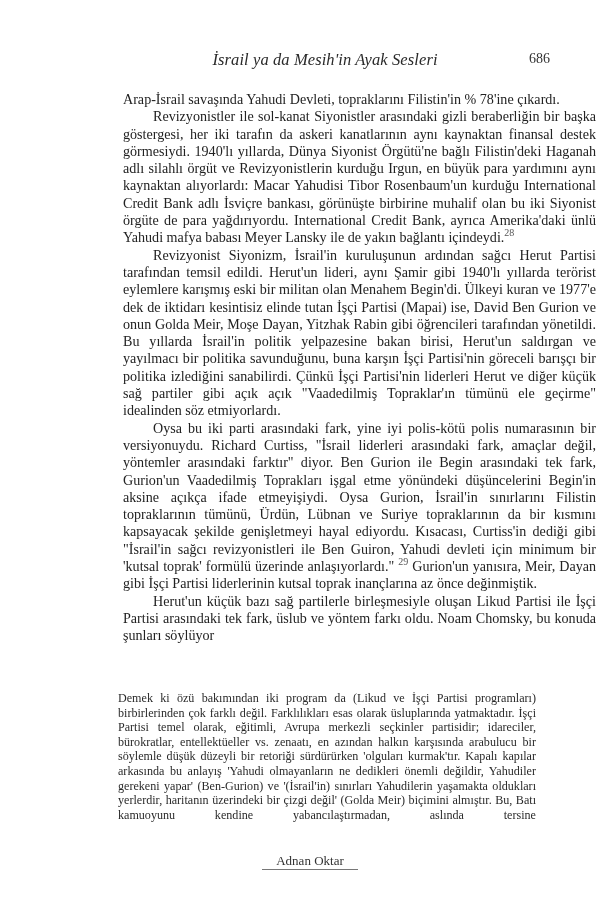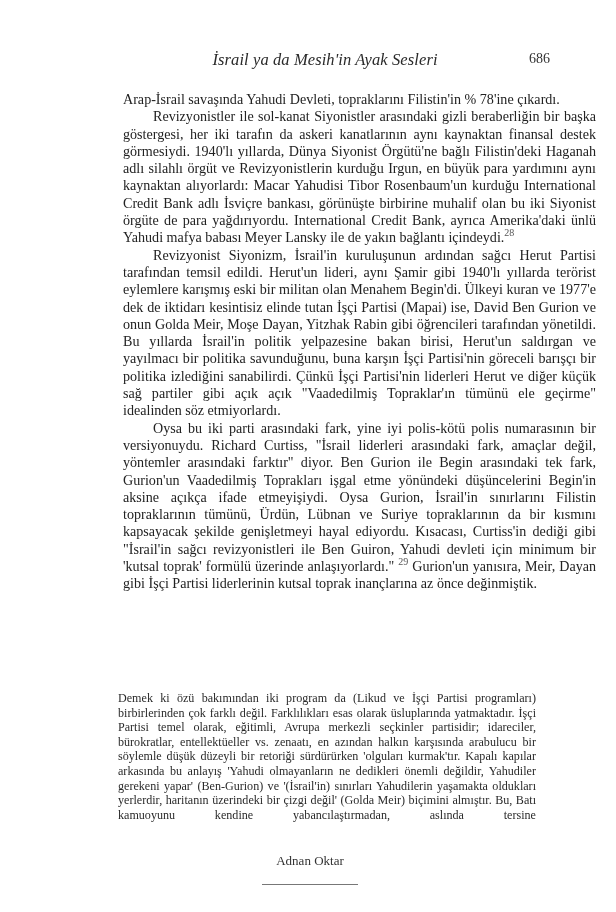--- a/index.html
+++ b/index.html
@@ -81,34 +81,35 @@
     .footer {
       position: absolute;
       left: 262px;
       width: 96px;
       top: 853px;
       text-align: center;
       font-family: "Liberation Serif", serif;
       font-size: 13px;
       color: #333333;
       border-bottom: 1px solid #777777;
-      padding-bottom: 16px;
+      padding-bottom: 1px;
       line-height: 15px;
     }
   </style>
 </head>
 <body>
 
 <div class="header-title">İsrail ya da Mesih'in Ayak Sesleri</div>
 <div class="page-number">686</div>
 
 <div class="body-text">
   <p class="no-indent"><span>Arap-İsrail savaşında Yahudi Devleti, topraklarını Filistin'in % 78'ine çıkardı.</span></p>
   <p><span>Revizyonistler ile sol-kanat Siyonistler arasındaki gizli beraberliğin bir başka göstergesi, her iki tarafın da askeri kanatlarının aynı kaynaktan finansal destek görmesiydi. 1940'lı yıllarda, Dünya Siyonist Örgütü'ne bağlı Filistin'de­ki Haganah adlı silahlı örgüt ve Revizyonistlerin kurduğu Irgun, en büyük pa­ra yardımını aynı kaynaktan alıyorlardı: Macar Yahudisi Tibor Rosenbaum'un kurduğu International Credit Bank adlı İsviçre bankası, görünüşte birbirine muhalif olan bu iki Siyonist örgüte de para yağdırıyordu. International Credit Bank, ayrıca Amerika'daki ünlü Yahudi mafya babası Meyer Lansky ile de ya­kın bağlantı içindeydi.</span><sup>28</sup></p>
   <p><span>Revizyonist Siyonizm, İsrail'in kuruluşunun ardından sağcı Herut Partisi tarafından temsil edildi. Herut'un lideri, aynı Şamir gibi 1940'lı yıllarda terörist eylemlere karışmış eski bir militan olan Menahem Begin'di. Ülkeyi kuran ve 1977'e dek de iktidarı kesintisiz elinde tutan İşçi Partisi (Mapai) ise, David Ben Gurion ve onun Golda Meir, Moşe Dayan, Yitzhak Rabin gibi öğrencileri tara­fından yönetildi. Bu yıllarda İsrail'in politik yelpazesine bakan birisi, Herut'un saldırgan ve yayılmacı bir politika savunduğunu, buna karşın İşçi Partisi'nin göreceli barışçı bir politika izlediğini sanabilirdi. Çünkü İşçi Partisi'nin liderle­ri Herut ve diğer küçük sağ partiler gibi açık açık "Vaadedilmiş Topraklar'ın tümünü ele geçirme" idealinden söz etmiyorlardı.</span></p>
   <p><span>Oysa bu iki parti arasındaki fark, yine iyi polis-kötü polis numarasının bir versiyonuydu. Richard Curtiss, "İsrail liderleri arasındaki fark, amaçlar değil, yöntemler arasındaki farktır" diyor. Ben Gurion ile Begin arasındaki tek fark, Gurion'un Vaadedilmiş Toprakları işgal etme yönündeki düşüncelerini Be­gin'in aksine açıkça ifade etmeyişiydi. Oysa Gurion, İsrail'in sınırlarını Filistin topraklarının tümünü, Ürdün, Lübnan ve Suriye topraklarının da bir kısmını kapsayacak şekilde genişletmeyi hayal ediyordu. Kısacası, Curtiss'in dediği gi­bi "İsrail'in sağcı revizyonistleri ile Ben Guiron, Yahudi devleti için minimum bir 'kutsal toprak' formülü üzerinde anlaşıyorlardı."</span> <sup>29</sup><span> Gurion'un yanısıra, Me­ir, Dayan gibi İşçi Partisi liderlerinin kutsal toprak inançlarına az önce değin­miştik.</span></p>
+  <p><span>Herut'un küçük bazı sağ partilerle birleşmesiyle oluşan Likud Partisi ile İşçi Partisi arasındaki tek fark, üslub ve yöntem farkı oldu. Noam Chomsky, bu konuda şunları söylüyor</span></p>
 </div>
 
 <div class="quote">
   <p>Demek ki özü bakımından iki program da (Likud ve İşçi Partisi programları) birbirlerinden çok farklı değil. Farklılıkları esas olarak üsluplarında yatmaktadır. İşçi Partisi temel olarak, eğitimli, Avrupa merkezli seçkinler partisidir; idareciler, bürokratlar, entellektüeller vs. zenaatı, en azından halkın karşısında arabulucu bir söylemle düşük düzeyli bir retoriği sürdürürken 'olguları kurmak'tır. Kapalı kapılar arkasında bu anlayış 'Yahudi olmayanların ne dedikleri önemli değildir, Yahudiler gerekeni yapar' (Ben-Gurion) ve '(İsrail'in) sınırları Yahudilerin yaşamakta oldukları yerlerdir, haritanın üzerindeki bir çizgi değil' (Golda Meir) biçimini almıştır. Bu, Batı kamuoyunu kendine yabancılaştırmadan, aslında tersine</p>
 </div>
 
 <div class="footer">Adnan Oktar</div>
 
 </body></html>

